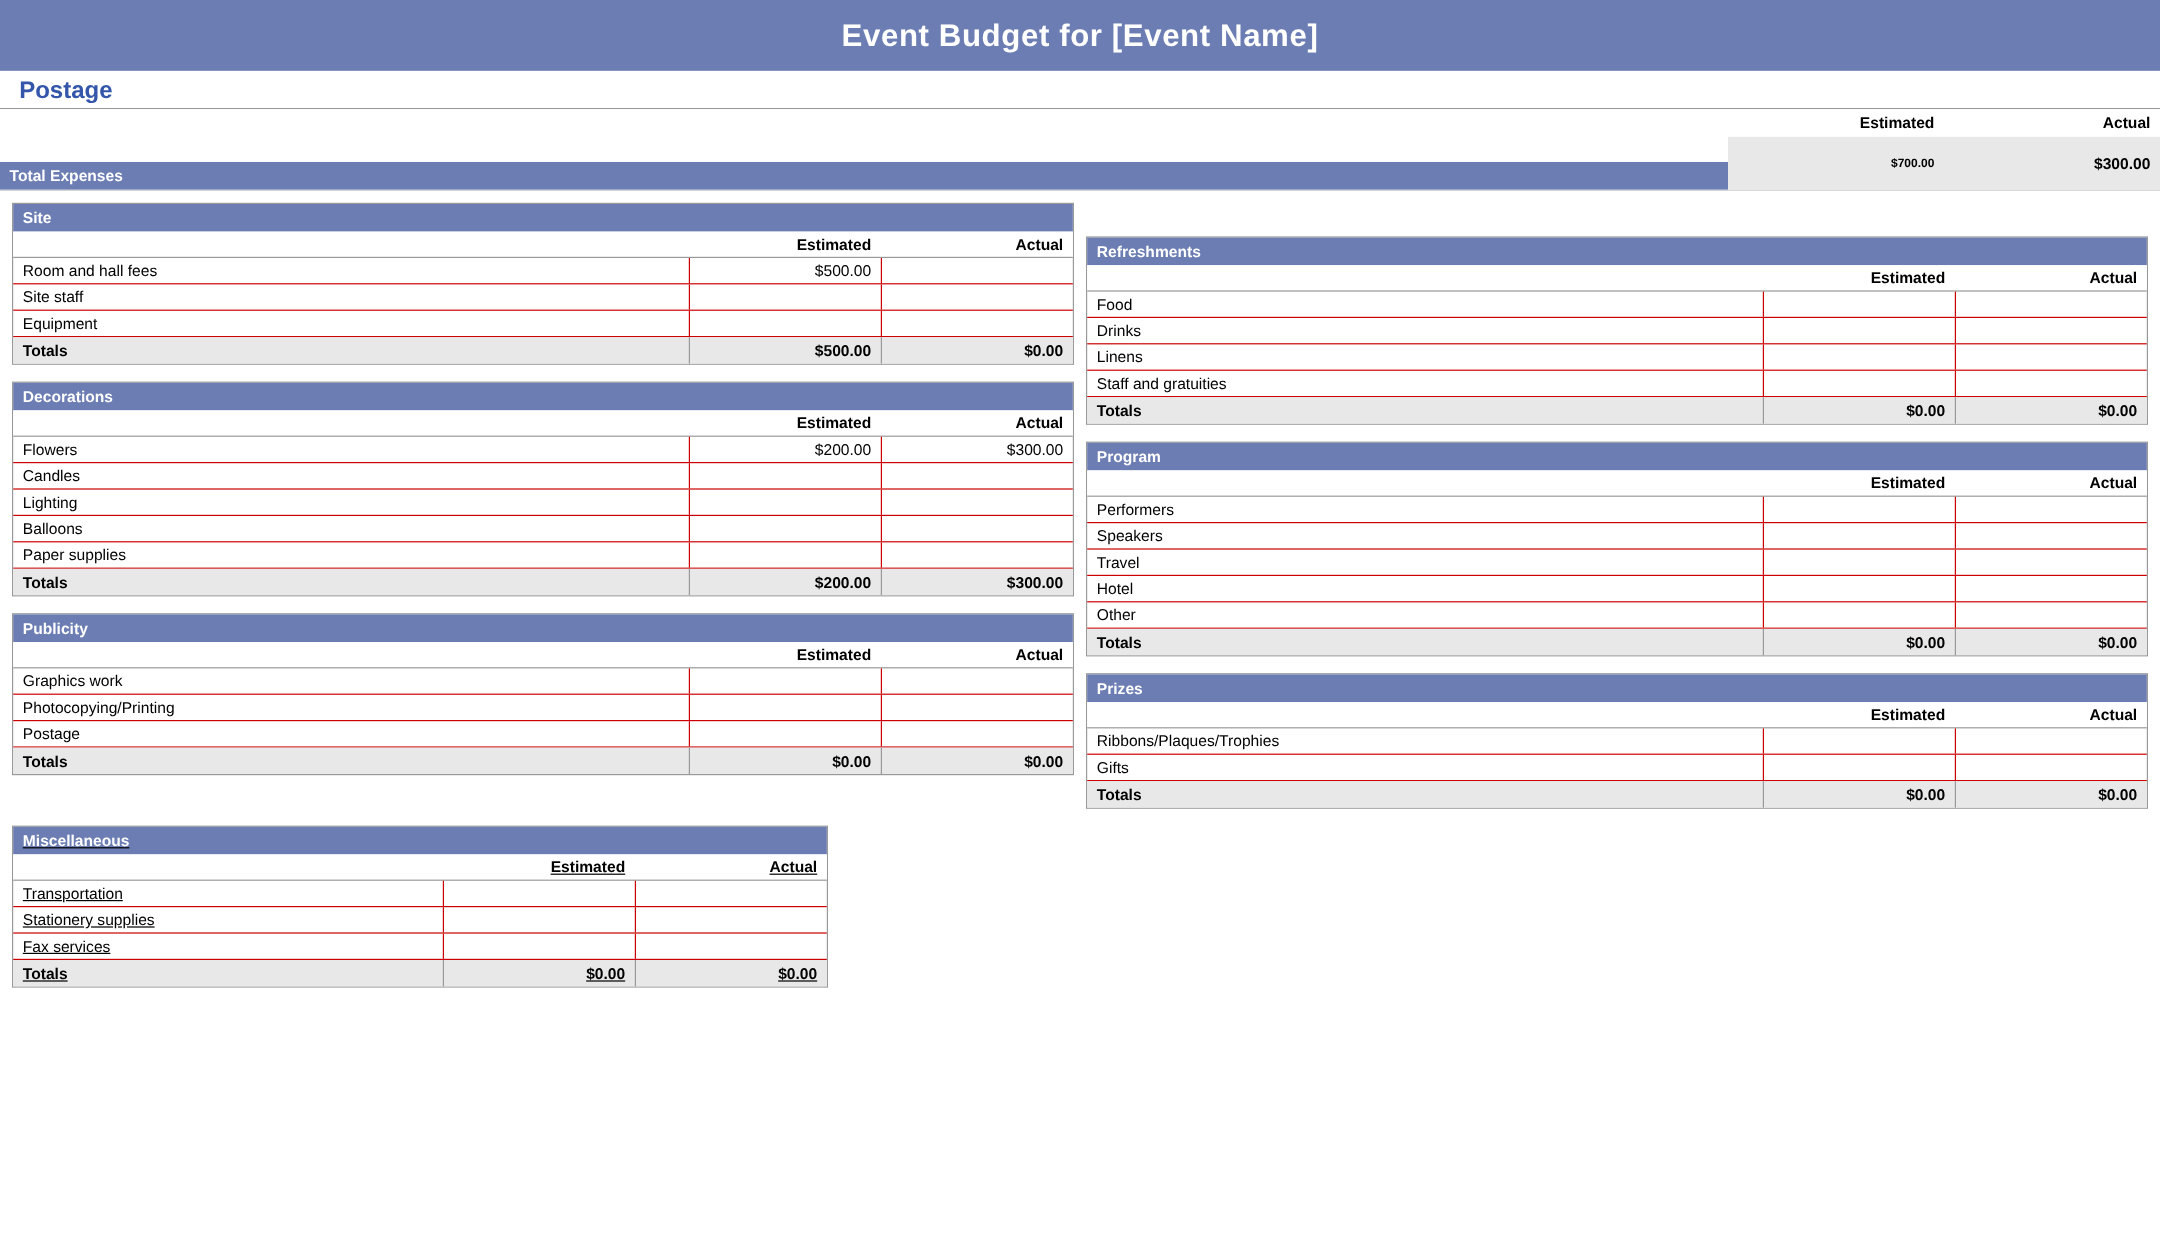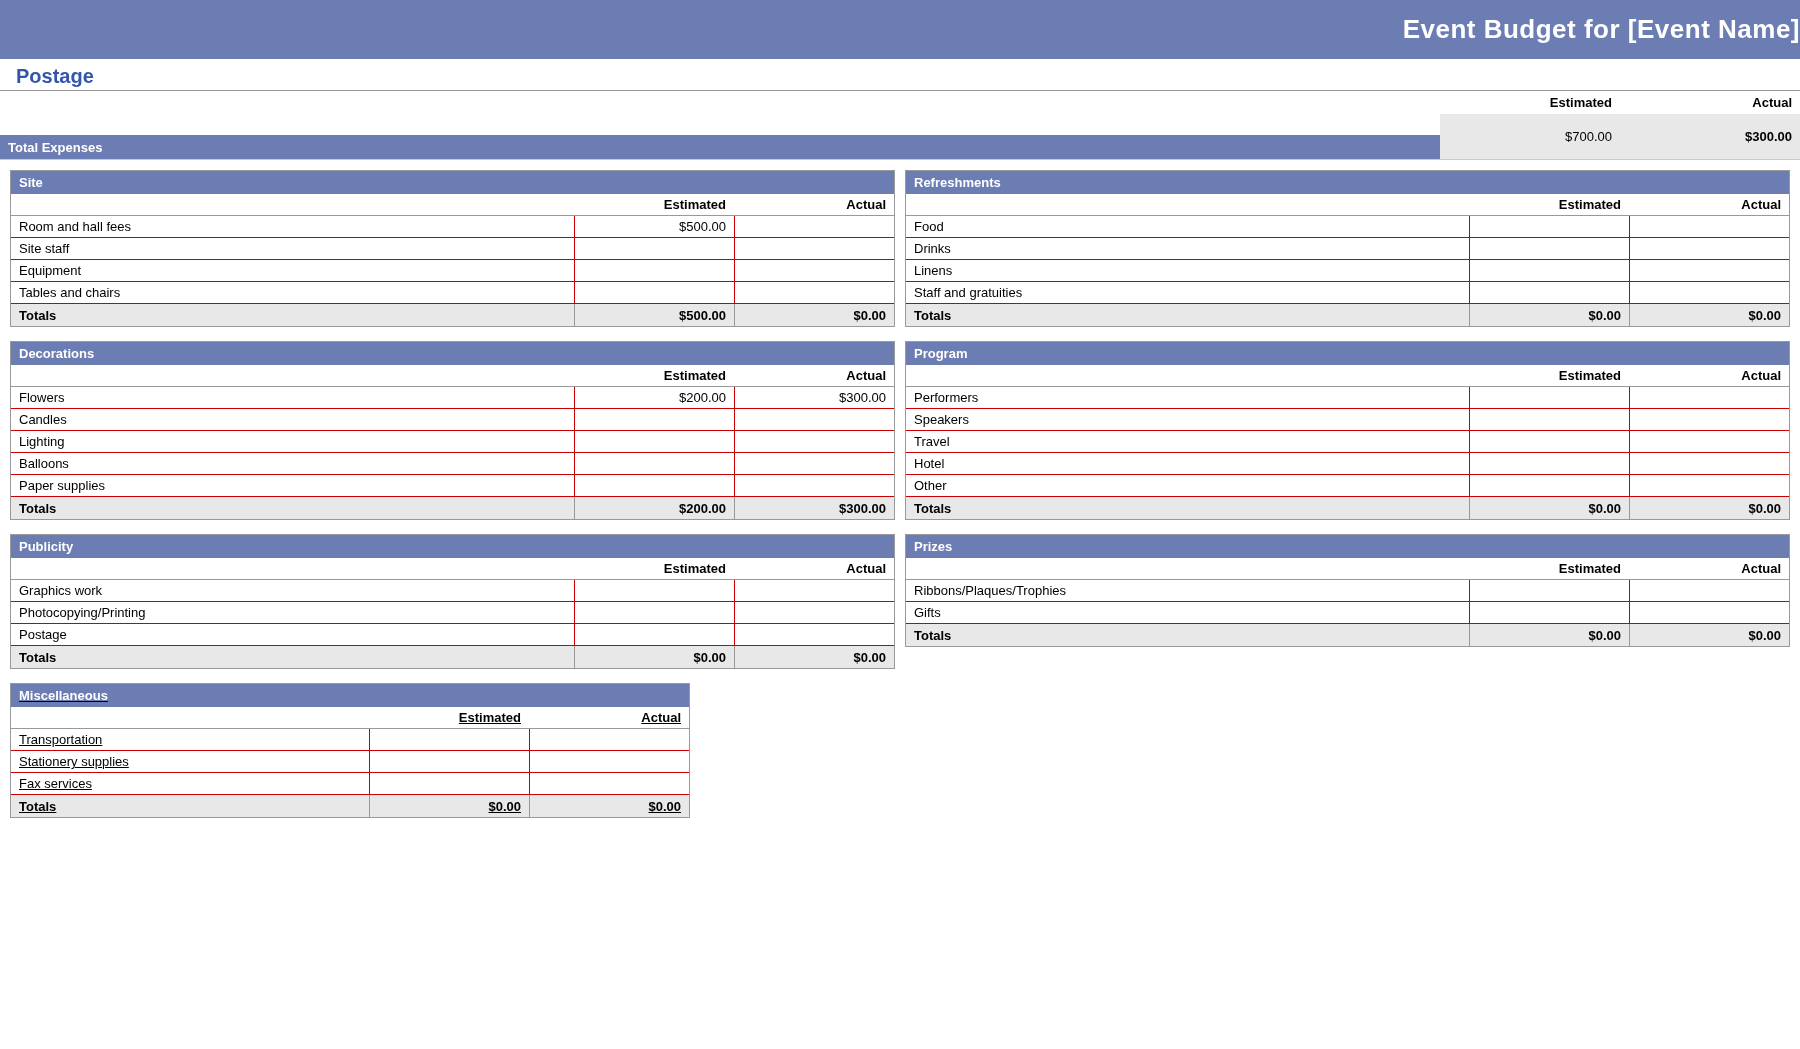--- a/index.html
+++ b/index.html
@@ -13,21 +13,21 @@
     .page {
       width: 1800px;
       min-height: 1049px;
       background: #fff;
       padding: 0;
     }
 
     
     .header-bar {
       background: #6b7db3;
-      text-align: right;
+      text-align: center;
       padding: 14px 0;
     }
     .header-bar h1 {
       font-size: 26px;
       font-weight: bold;
       color: #fff;
       letter-spacing: 0.5px;
     }
 
     
@@ -60,22 +60,22 @@
       padding: 4px 8px;
       font-size: 13px;
       display: flex;
       align-items: center;
       margin-top: 21px;
     }
     .summary-value-estimated {
       width: 180px;
       text-align: right;
       padding: 15px 8px;
-      font-weight: normal;
-      font-size: 13px;
+      font-weight: bold;
+      font-size: 10px;
       display: flex;
       align-items: center;
       justify-content: flex-end;
       background: #e8e8e8;
     }
     .summary-value-actual {
       width: 180px;
       text-align: right;
       padding: 4px 8px;
       font-weight: bold;
@@ -91,20 +91,21 @@
       display: flex;
       gap: 0;
       padding: 10px 10px 0 10px;
     }
     .col-left {
       flex: 1;
       margin-right: 10px;
     }
     .col-right {
       flex: 1;
+      margin-top: 28px;
     }
 
     
     .category-section {
       margin-bottom: 14px;
       border: 1px solid #999;
     }
 
     
     .cat-header {
@@ -277,25 +278,20 @@
           <div class="dr-estimated">$500.00</div>
           <div class="dr-actual"></div>
         </div>
         <div class="data-row">
           <div class="dr-label">Site staff</div>
           <div class="dr-estimated"></div>
           <div class="dr-actual"></div>
         </div>
         <div class="data-row">
           <div class="dr-label">Equipment</div>
-          <div class="dr-estimated"></div>
-          <div class="dr-actual"></div>
-        </div>
-        <div class="data-row">
-          <div class="dr-label">Tables and chairs</div>
           <div class="dr-estimated"></div>
           <div class="dr-actual"></div>
         </div>
         <div class="totals-row">
           <div class="tr-label">Totals</div>
           <div class="tr-estimated">$500.00</div>
           <div class="tr-actual">$0.00</div>
         </div>
       </div>
 

